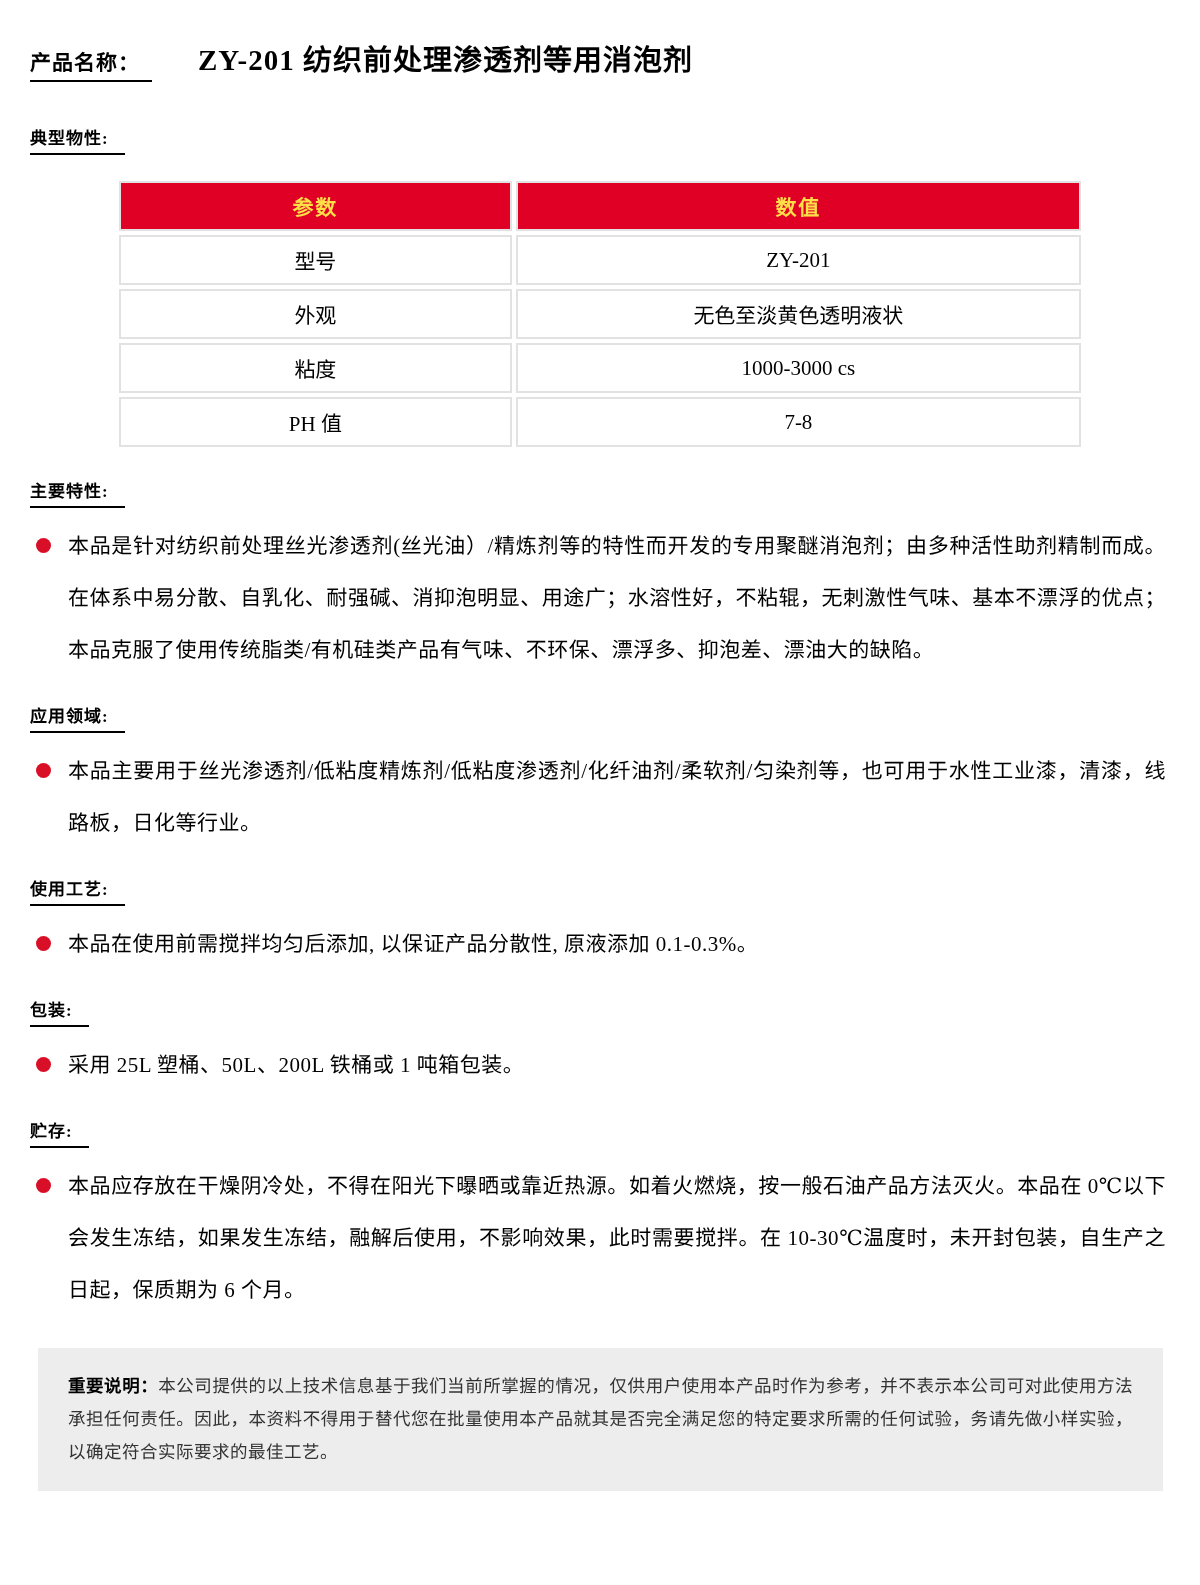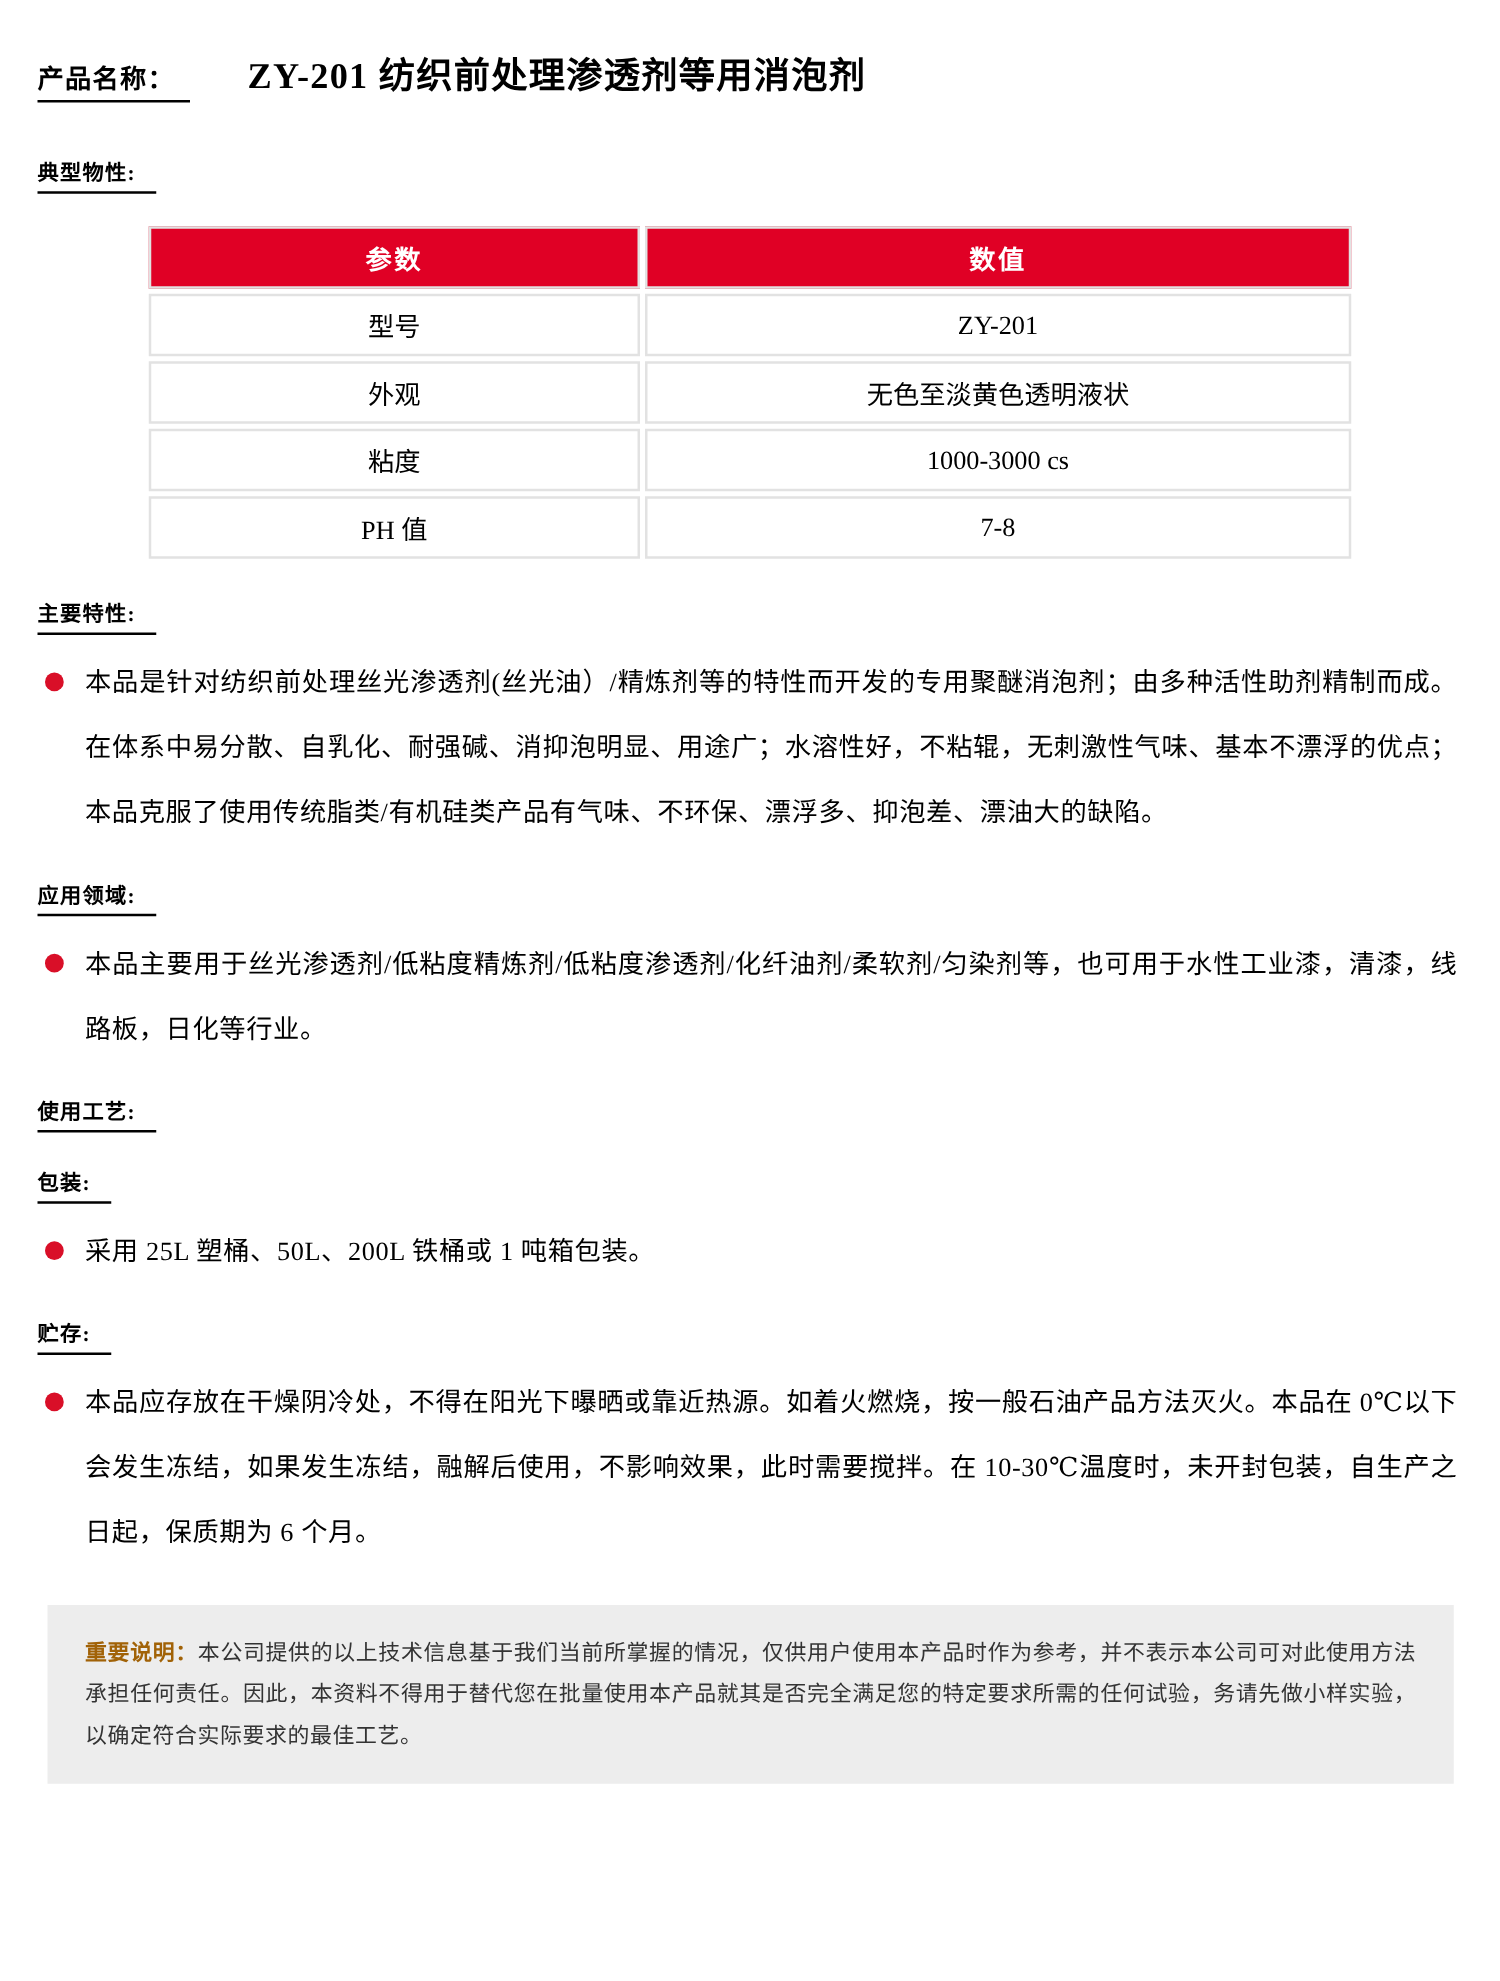--- a/index.html
+++ b/index.html
@@ -42,21 +42,21 @@
   }
   .spec-table col.c1 { width: 41%; }
   .spec-table col.c2 { width: 59%; }
   .spec-table th, .spec-table td {
     border: 2px solid #E2E2E2;
     height: 50px; text-align: center; vertical-align: middle;
     font-size: 21px; padding: 0 6px;
   }
   .spec-table th {
     background: #E00025; border-color: #E2E2E2;
-    color: #ffffff; font-weight: bold; letter-spacing: 2px;
+    color: #fde047; font-weight: bold; letter-spacing: 2px;
   }
 
   
   .bullet-item { display: flex; align-items: flex-start; margin-top: 12px; }
   .bullet-dot {
     flex: none; width: 15px; height: 15px; border-radius: 50%;
     background: #D90F28; margin: 18px 17px 0 6px;
   }
   .bullet-text {
     flex: 1; margin: 0;
@@ -65,21 +65,21 @@
   }
 
   
   .notice {
     margin: 32px 0 0 8px; width: 1125px;
     background: #EDEDED; color: #333;
     padding: 22px 30px;
     font-size: 17.5px; line-height: 33px;
     text-align: justify; letter-spacing: 0.5px;
   }
-  .notice-label { font-weight: bold; color: #a16207; }
+  .notice-label { font-weight: bold; color: #000000; }
 </style>
 </head>
 <body>
 
 <div class="page">
 
   
   <div class="product-line">
     <span class="product-label">产品名称：</span>
     <span class="product-title">ZY-201 纺织前处理渗透剂等用消泡剂</span>
@@ -133,20 +133,24 @@
     <h2 class="sec-heading">应用领域:</h2>
     <div class="bullet-item">
       <span class="bullet-dot"></span>
       <p class="bullet-text">本品主要用于丝光渗透剂/低粘度精炼剂/低粘度渗透剂/化纤油剂/柔软剂/匀染剂等，也可用于水性工业漆，清漆，线路板，日化等行业。</p>
     </div>
   </div>
 
   
   <div class="sec">
     <h2 class="sec-heading">使用工艺:</h2>
+    <div class="bullet-item">
+      <span class="bullet-dot"></span>
+      <p class="bullet-text">本品在使用前需搅拌均匀后添加, 以保证产品分散性, 原液添加 0.1-0.3%。</p>
+    </div>
   </div>
 
   
   <div class="sec">
     <h2 class="sec-heading">包装:</h2>
     <div class="bullet-item">
       <span class="bullet-dot"></span>
       <p class="bullet-text">采用 25L 塑桶、50L、200L 铁桶或 1 吨箱包装。</p>
     </div>
   </div>

